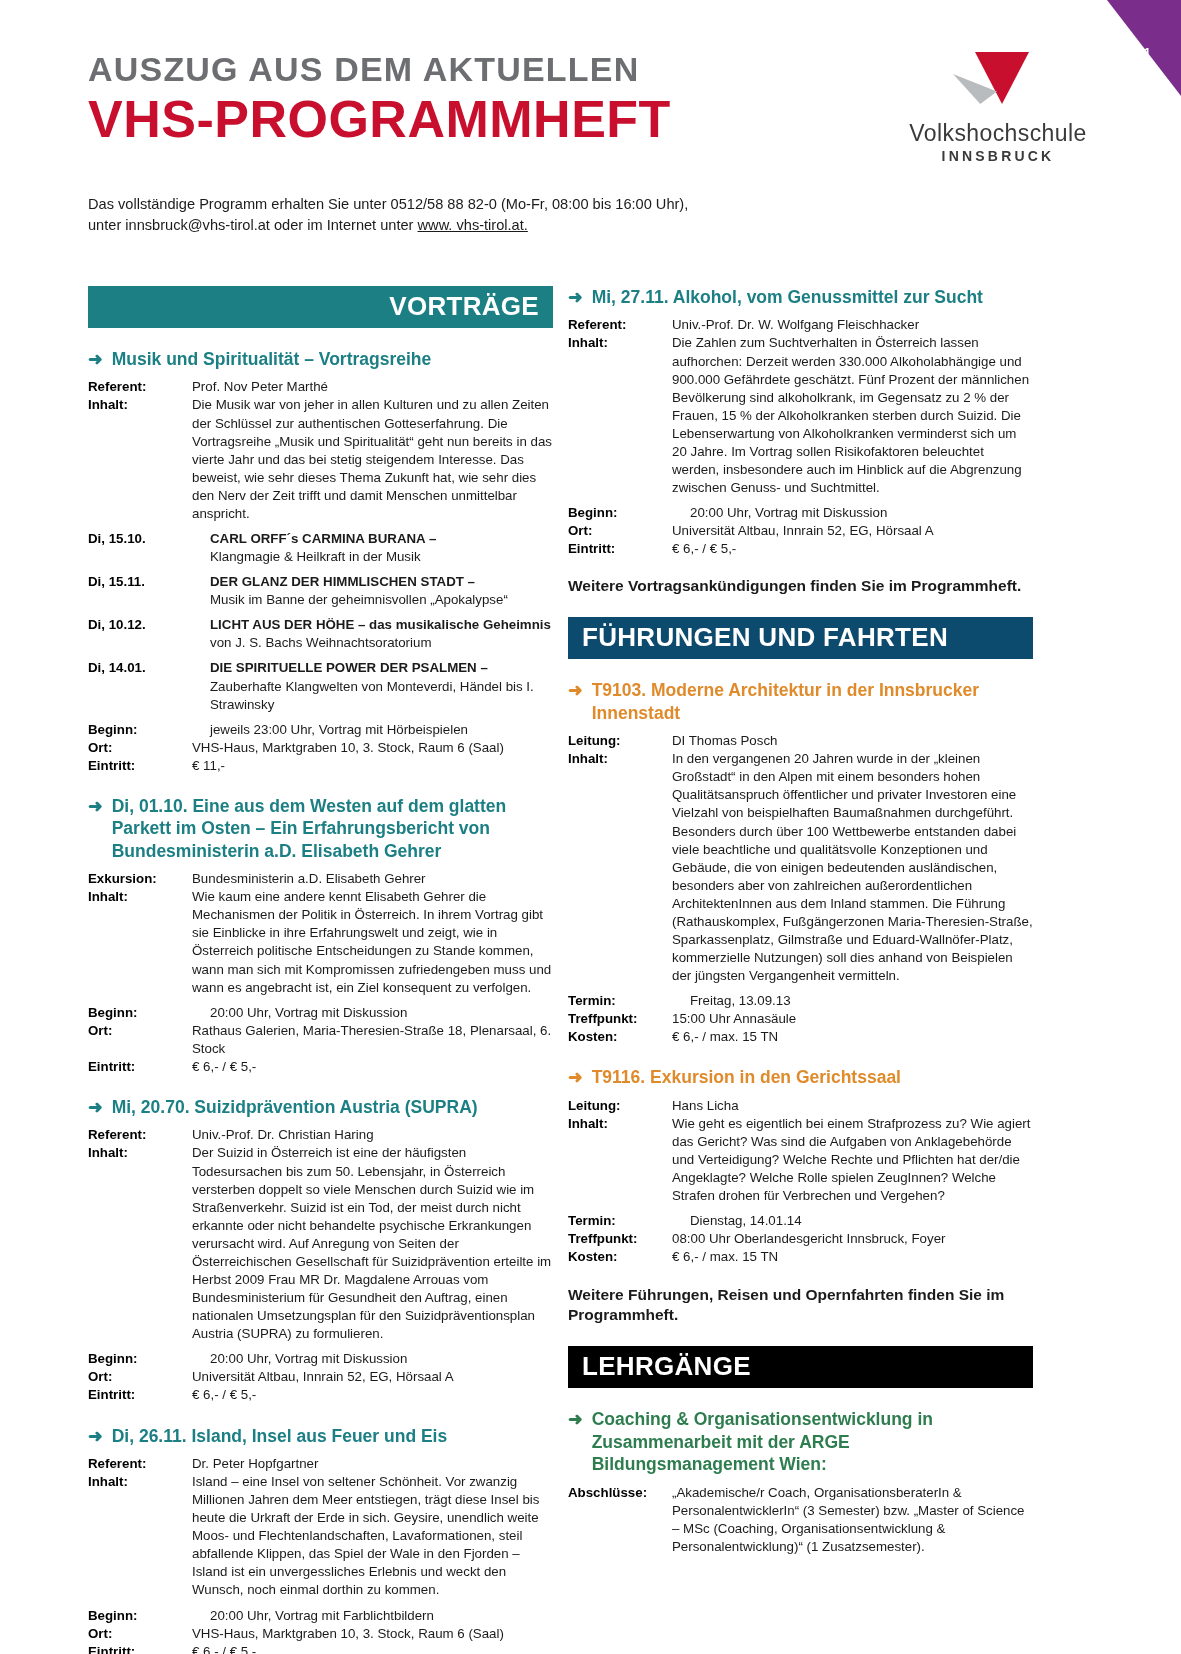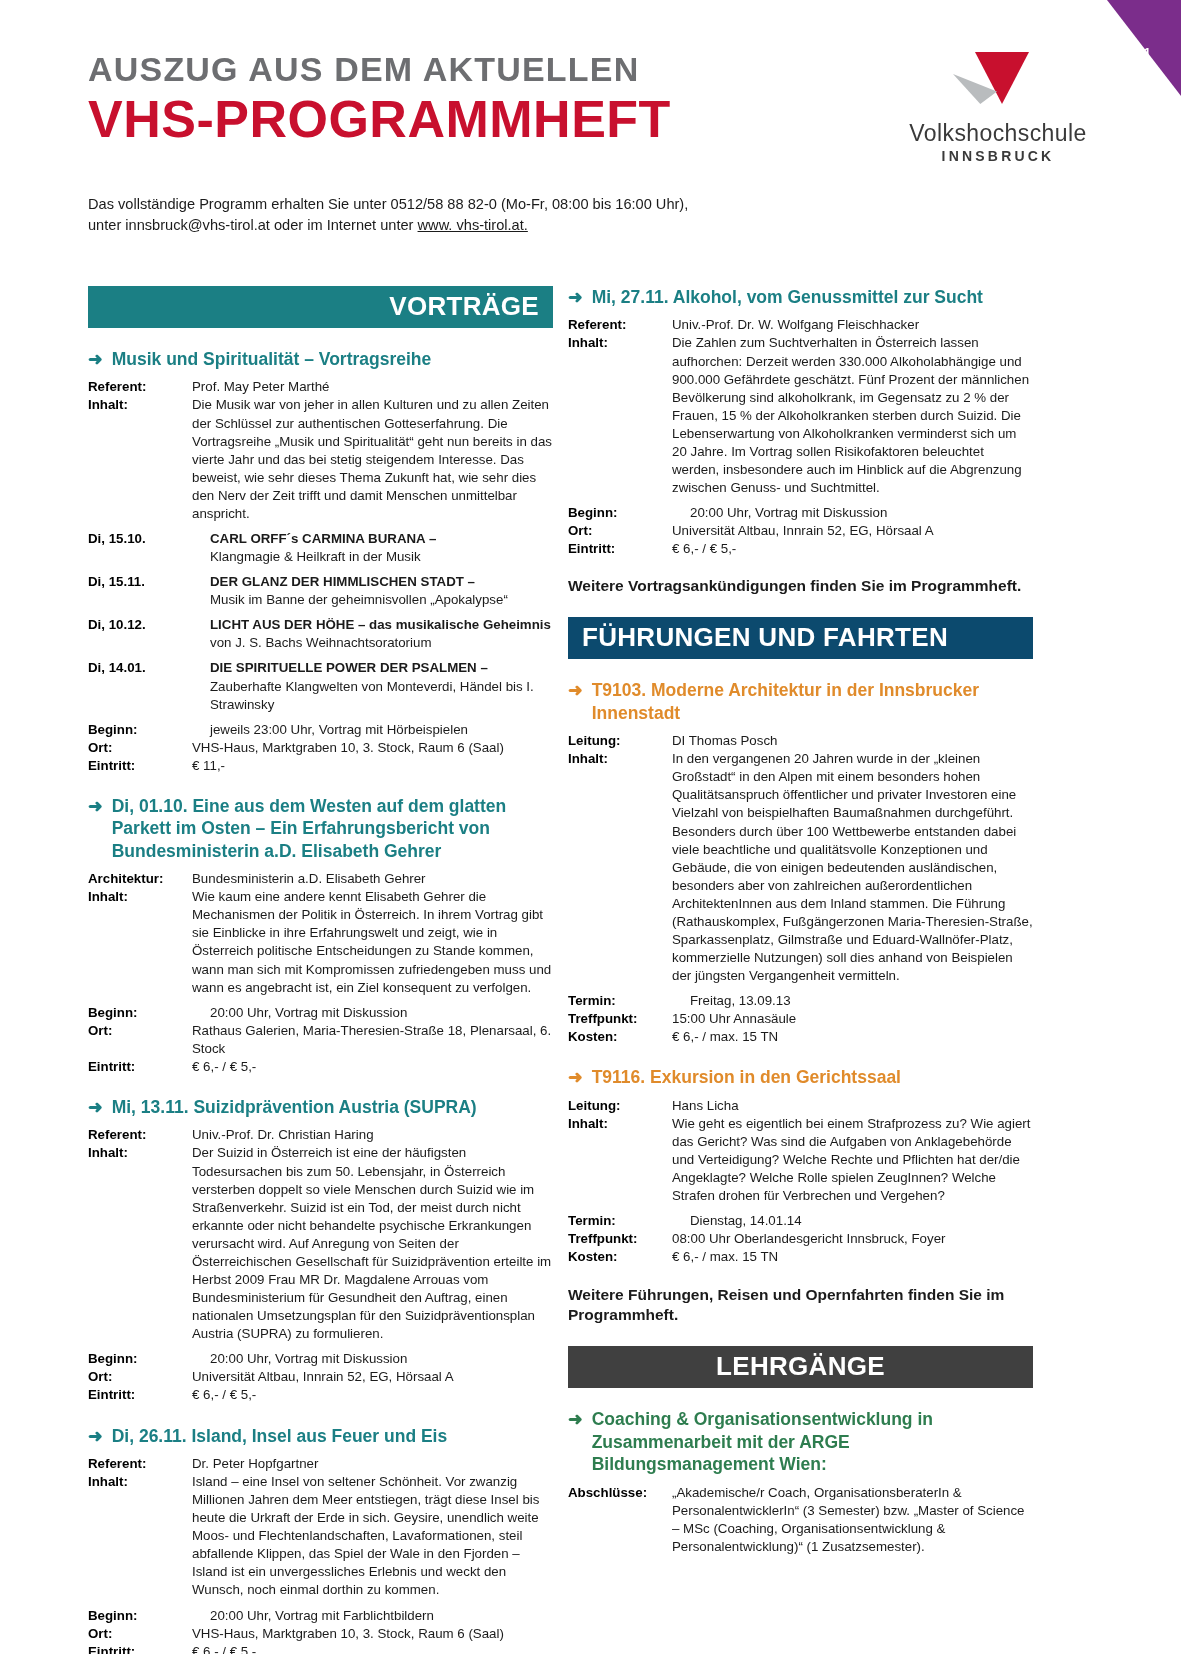--- a/index.html
+++ b/index.html
@@ -66,21 +66,21 @@
   .col-left  { left:88px;  width:465px; }
   .col-right { left:568px; width:465px; }
 
   
   .banner {
     color:#ffffff; font-size:26px; font-weight:bold; letter-spacing:0.3px;
     padding:7px 14px 9px 14px; line-height:1;
   }
   .banner.teal   { background:#1b7f84;text-align:right; }
   .banner.orange { background:#0c4a6e; }
-  .banner.green  { background:#404040;text-align:center; }
+  .banner.green  { background:#000000; }
 
   
   .evt-head {
     display:flex; gap:9px; align-items:flex-start;
     font-size:17.5px; font-weight:bold; line-height:1.28;
     margin:20px 0 8px 0;
   }
   .evt-head .arrow { flex:0 0 auto; font-weight:bold; }
   .evt-head.teal   { color:#1b7f84; }
   .evt-head.orange { color:#e08b2b; }
@@ -135,21 +135,21 @@
 
     <div class="banner teal">VORTRÄGE</div>
 
     <div class="evt-head teal">
       <span class="arrow">➜</span>
       <span>Musik und Spiritualität – Vortragsreihe</span>
     </div>
     <div class="rows">
       <div class="row">
         <span class="k">Referent:</span>
-        <span class="v">Prof. May Peter Marthé</span>
+        <span class="v">Prof. Nov Peter Marthé</span>
       </div>
       <div class="row">
         <span class="k">Inhalt:</span>
         <span class="v">Die Musik war von jeher in allen Kulturen und zu allen Zeiten der Schlüssel zur authentischen Gotteserfahrung. Die Vortragsreihe „Musik und Spiritualität“ geht nun bereits in das vierte Jahr und das bei stetig steigendem Interesse. Das beweist, wie sehr dieses Thema Zukunft hat, wie sehr dies den Nerv der Zeit trifft und damit Menschen unmittelbar anspricht.</span>
       </div>
       <div class="row gap">
         <span class="k">Di, 15.10.</span>
         <span class="v bold"><span>CARL ORFF´s CARMINA BURANA –</span><span class="sub">Klangmagie &amp; Heilkraft in der Musik</span></span>
       </div>
       <div class="row gap">
@@ -177,21 +177,21 @@
         <span class="v">€ 11,-</span>
       </div>
     </div>
 
     <div class="evt-head teal">
       <span class="arrow">➜</span>
       <span>Di, 01.10. Eine aus dem Westen auf dem glatten Parkett im Osten – Ein Erfahrungsbericht von Bundesministerin a.D. Elisabeth Gehrer</span>
     </div>
     <div class="rows">
       <div class="row">
-        <span class="k">Architektur:</span>
+        <span class="k">Exkursion:</span>
         <span class="v">Bundesministerin a.D. Elisabeth Gehrer</span>
       </div>
       <div class="row">
         <span class="k">Inhalt:</span>
         <span class="v">Wie kaum eine andere kennt Elisabeth Gehrer die Mechanismen der Politik in Österreich. In ihrem Vortrag gibt sie Einblicke in ihre Erfahrungswelt und zeigt, wie in Österreich politische Entscheidungen zu Stande kommen, wann man sich mit Kompromissen zufriedengeben muss und wann es angebracht ist, ein Ziel konsequent zu verfolgen.</span>
       </div>
       <div class="row gap">
         <span class="k">Beginn:</span>
         <span class="v">20:00 Uhr, Vortrag mit Diskussion</span>
       </div>
@@ -200,21 +200,21 @@
         <span class="v">Rathaus Galerien, Maria-Theresien-Straße 18, Plenarsaal, 6. Stock</span>
       </div>
       <div class="row">
         <span class="k">Eintritt:</span>
         <span class="v">€ 6,- / € 5,-</span>
       </div>
     </div>
 
     <div class="evt-head teal">
       <span class="arrow">➜</span>
-      <span>Mi, 13.11. Suizidprävention Austria (SUPRA)</span>
+      <span>Mi, 20.70. Suizidprävention Austria (SUPRA)</span>
     </div>
     <div class="rows">
       <div class="row">
         <span class="k">Referent:</span>
         <span class="v">Univ.-Prof. Dr. Christian Haring</span>
       </div>
       <div class="row">
         <span class="k">Inhalt:</span>
         <span class="v">Der Suizid in Österreich ist eine der häufigsten Todesursachen bis zum 50. Lebensjahr, in Österreich versterben doppelt so viele Menschen durch Suizid wie im Straßenverkehr. Suizid ist ein Tod, der meist durch nicht erkannte oder nicht behandelte psychische Erkrankungen verursacht wird. Auf Anregung von Seiten der Österreichischen Gesellschaft für Suizidprävention erteilte im Herbst 2009 Frau MR Dr. Magdalene Arrouas vom Bundesministerium für Gesundheit den Auftrag, einen nationalen Umsetzungsplan für den Suizidpräventionsplan Austria (SUPRA) zu formulieren.</span>
       </div>

